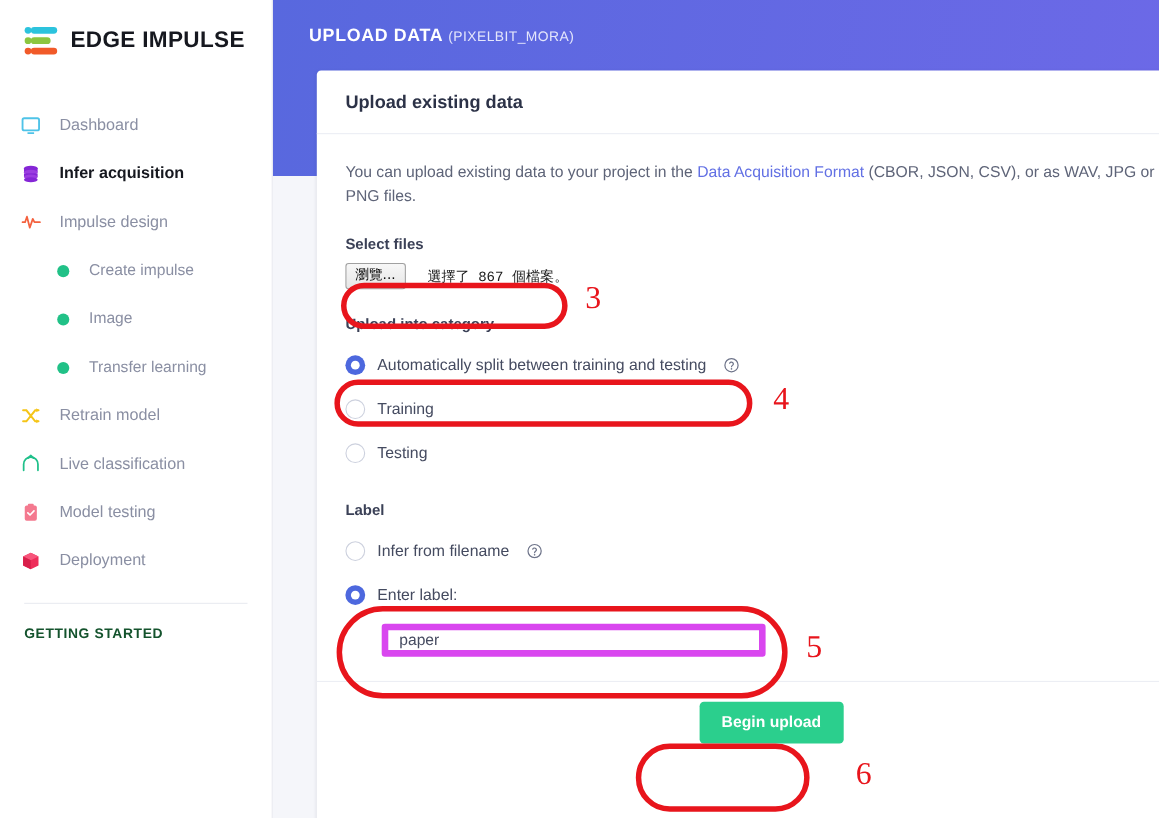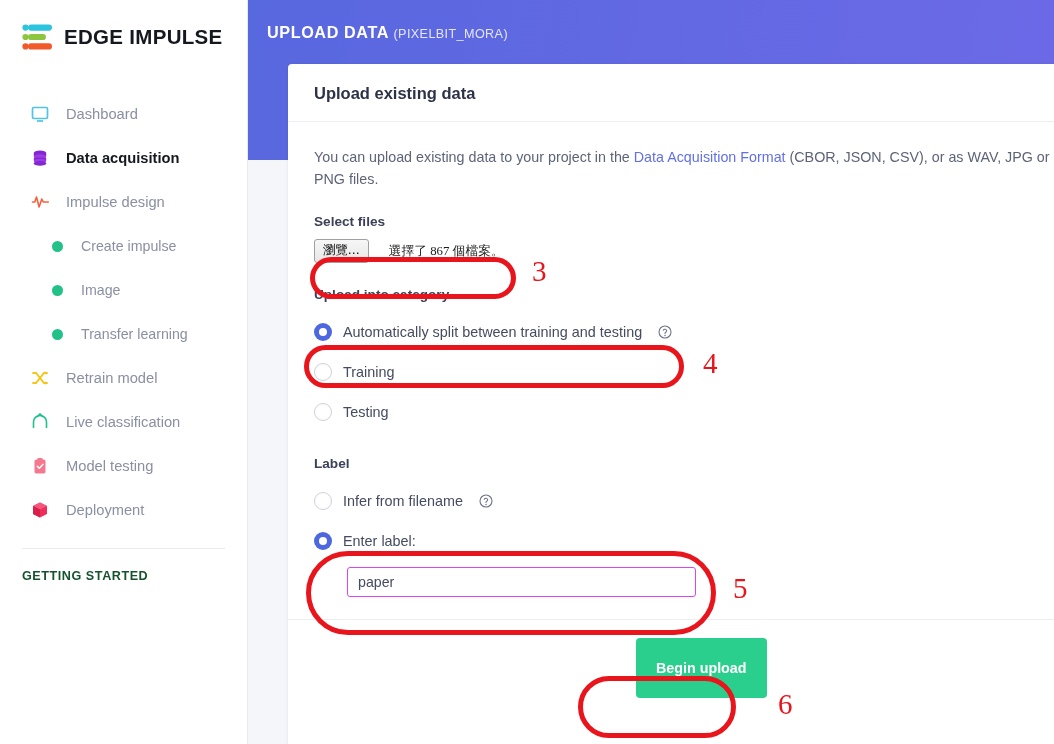--- a/index.html
+++ b/index.html
@@ -25,21 +25,21 @@
     gap: 10px;
   }
   .logo-mark { width: 34px; height: 30px; flex: 0 0 34px; }
   .logo-text {
     font-size: 20.5px; font-weight: bold; letter-spacing: .3px;
     color: #16181f;
   }
   .nav { margin-top: 40px; }
   .nav-item {
     display: flex; align-items: center;
-    height: 44px; padding-left: 30px; gap: 16px;
+    height: 44px; padding-left: 18px; gap: 16px;
     cursor: pointer;
   }
   .nav-icon { width: 20px; height: 20px; flex: 0 0 20px; display: flex; align-items: center; justify-content: center; }
   .nav-label { font-size: 14.7px; color: #8a8fa3; white-space: nowrap; }
   .nav-item.active .nav-label { color: #16181f; font-weight: bold; }
   .nav-sub { padding-left: 52px; gap: 18px; height: 44px; }
   .dot { width: 11px; height: 11px; border-radius: 50%; background: #21c187; flex: 0 0 11px; }
   .nav-sub .nav-label { font-size: 14.2px; }
   .sidebar-divider {
     margin: 16px 22px 0 22px;
@@ -55,21 +55,21 @@
   .main {
     position: relative; flex: 1 1 auto; height: 744px;
     background: #f5f6fa;
     overflow: hidden;
   }
   .header-band {
     position: absolute; left: 0; top: 0; right: 0; height: 160px;
     background: linear-gradient(100deg, #5868de 0%, #6c69e7 100%);
   }
   .header-title {
-    position: absolute; left: 19px; top: 23px;
+    position: absolute; left: 33px; top: 23px;
     font-size: 16.2px; font-weight: bold; color: #ffffff;
     letter-spacing: .6px;
   }
   .header-title .project {
     font-size: 12.6px; font-weight: normal; letter-spacing: .4px;
     color: #e4e6fb;
   }
 
   .card {
     position: absolute; left: 40px; top: 64px; right: -100px;
@@ -102,21 +102,21 @@
     display: inline-flex; align-items: center; gap: 20px;
   }
   .browse-btn {
     background: linear-gradient(#f7f7f7, #e6e6e6);
     border: 1px solid #a0a0a0;
     border-radius: 3px;
     padding: 2px 8px 3px 8px;
     font-size: 12.4px; color: #0a0a0a;
     font-family: "DejaVu Sans", sans-serif;
   }
-  .file-status { font-size: 12.8px; color: #1b1b1b; font-family: Liberation Serif, serif; }
+  .file-status { font-size: 12.8px; color: #1b1b1b; font-family: Liberation Mono, monospace; }
 
   .radio-row {
     display: flex; align-items: center; gap: 11px;
     height: 40px;
   }
   .radio {
     width: 18px; height: 18px; border-radius: 50%;
     border: 1.6px solid #cdd1de; background: #fff;
     flex: 0 0 18px; position: relative;
   }
@@ -128,38 +128,38 @@
     left: 5px; top: 5px; width: 8px; height: 8px;
     border-radius: 50%; background: #ffffff;
   }
   .radio-label { font-size: 14.4px; color: #454b60; display: flex; align-items: center; gap: 16px; }
   .help-icon { width: 14px; height: 14px; display:inline-block; }
 
   .text-input {
     display: block;
     margin: 6px 0 0 33px;
     width: 349px; height: 30px;
-    border: 1px solid #d946ef; border-radius: 3px;
+    border: 6px solid #d946ef; border-radius: 3px;
     padding: 0 10px;
     font-size: 14.2px; color: #454b60;
     font-family: "Liberation Sans", sans-serif;
     background: #fff;
   }
 
   .card-footer {
     margin-top: 22px;
     border-top: 1px solid #eceef4;
     padding: 18px 26px 18px 26px;
     display: flex; justify-content: flex-start;
   }
   .begin-btn {
     background: #2bcf8d; color: #ffffff;
     border: none; border-radius: 4px;
     font-size: 14.3px; font-weight: bold;
-    padding: 22px 20px;
+    padding: 11px 20px;
     cursor: pointer;
     font-family: "Liberation Sans", sans-serif;
     margin-left: 322px;
   }
 
   
   .anno { position: absolute; pointer-events: none; }
   .oval {
     position: absolute;
     border: 5px solid #e8151c;
@@ -210,21 +210,21 @@
         <span class="nav-icon">
           <svg width="18" height="18" viewBox="0 0 18 18" fill="#8526d6">
             <ellipse cx="9" cy="4" rx="6.2" ry="2.4"></ellipse>
             <rect x="2.8" y="4" width="12.4" height="3.4"></rect>
             <ellipse cx="9" cy="7.6" rx="6.2" ry="2.3" fill="#9b3de0"></ellipse>
             <rect x="2.8" y="8.6" width="12.4" height="3.2" fill="#8526d6"></rect>
             <ellipse cx="9" cy="12" rx="6.2" ry="2.3" fill="#9b3de0"></ellipse>
             <ellipse cx="9" cy="14.4" rx="6.2" ry="2.3" fill="#8526d6"></ellipse>
           </svg>
         </span>
-        <span class="nav-label">Data acquisition</span>
+        <span class="nav-label">Infer acquisition</span>
       </div>
 
       <div class="nav-item">
         <span class="nav-icon">
           <svg width="19" height="18" viewBox="0 0 19 18" fill="none" stroke="#f4613e" stroke-width="1.6" stroke-linecap="round" stroke-linejoin="round">
             <path d="M1.5 9h2.3l1.7-5 2.6 10L10.8 6l1.5 3h5"></path>
           </svg>
         </span>
         <span class="nav-label">Impulse design</span>
       </div>

